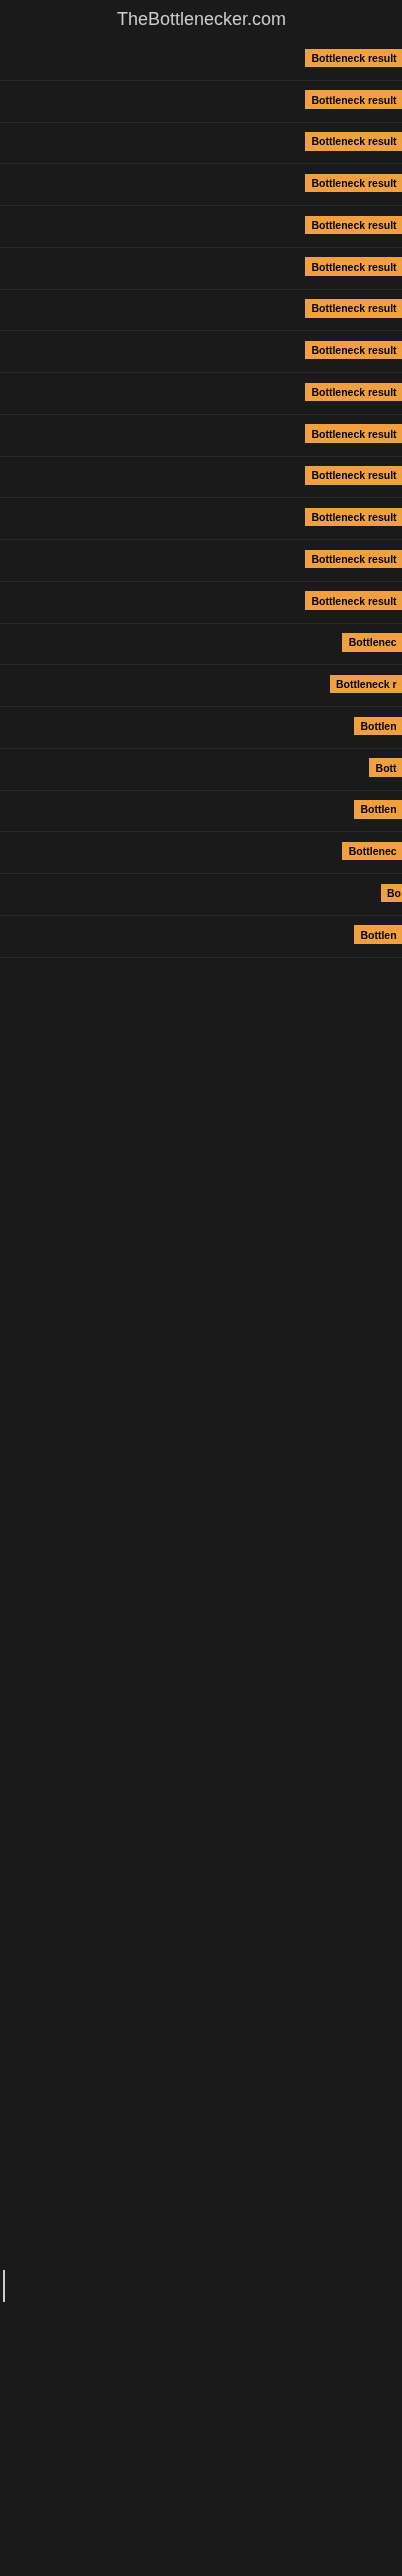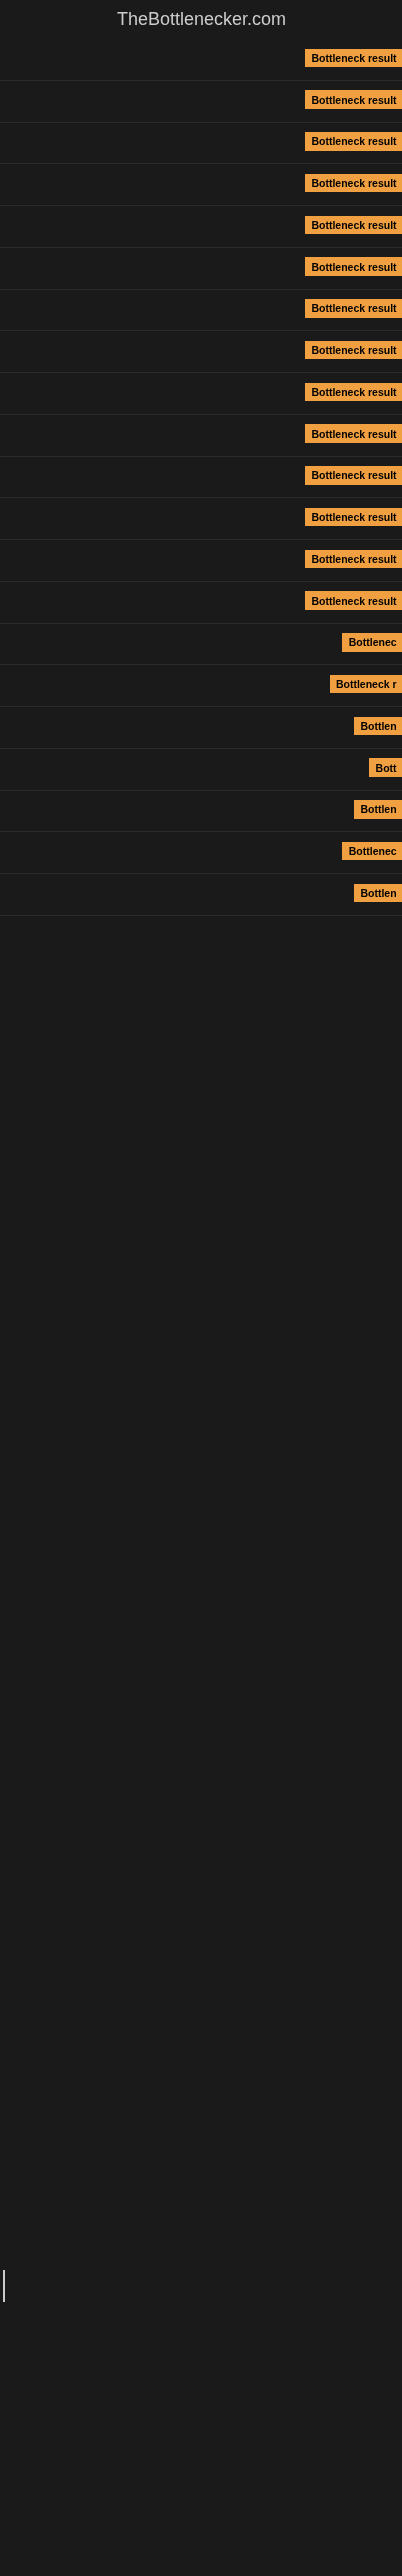--- a/index.html
+++ b/index.html
@@ -66,17 +66,18 @@
     <div class="item-row"><span class="bottleneck-badge" style="max-width: 105px;">Bottleneck result</span></div>
     <div class="item-row"><span class="bottleneck-badge" style="max-width: 105px;">Bottleneck result</span></div>
     <div class="item-row"><span class="bottleneck-badge" style="max-width: 105px;">Bottleneck result</span></div>
     <div class="item-row"><span class="bottleneck-badge" style="max-width: 105px;">Bottleneck result</span></div>
     <div class="item-row"><span class="bottleneck-badge" style="max-width: 64px;">Bottlenec</span></div>
     <div class="item-row"><span class="bottleneck-badge" style="max-width: 76px; margin-left: 48px;">Bottleneck r</span></div>
     <div class="item-row"><span class="bottleneck-badge" style="max-width: 56px;">Bottlen</span></div>
     <div class="item-row"><span class="bottleneck-badge" style="max-width: 36px;">Bott</span></div>
     <div class="item-row"><span class="bottleneck-badge" style="max-width: 58px;">Bottlen</span></div>
     <div class="item-row"><span class="bottleneck-badge" style="max-width: 64px;">Bottlenec</span></div>
+    <div class="item-row"><span class="bottleneck-badge" style="max-width: 22.5px;">Bo</span></div>
     <div class="item-row"><span class="bottleneck-badge" style="max-width: 52px;">Bottlen</span></div>
   </div>
 
 <div class="cursor-line"></div>
 
 
 </body></html>

